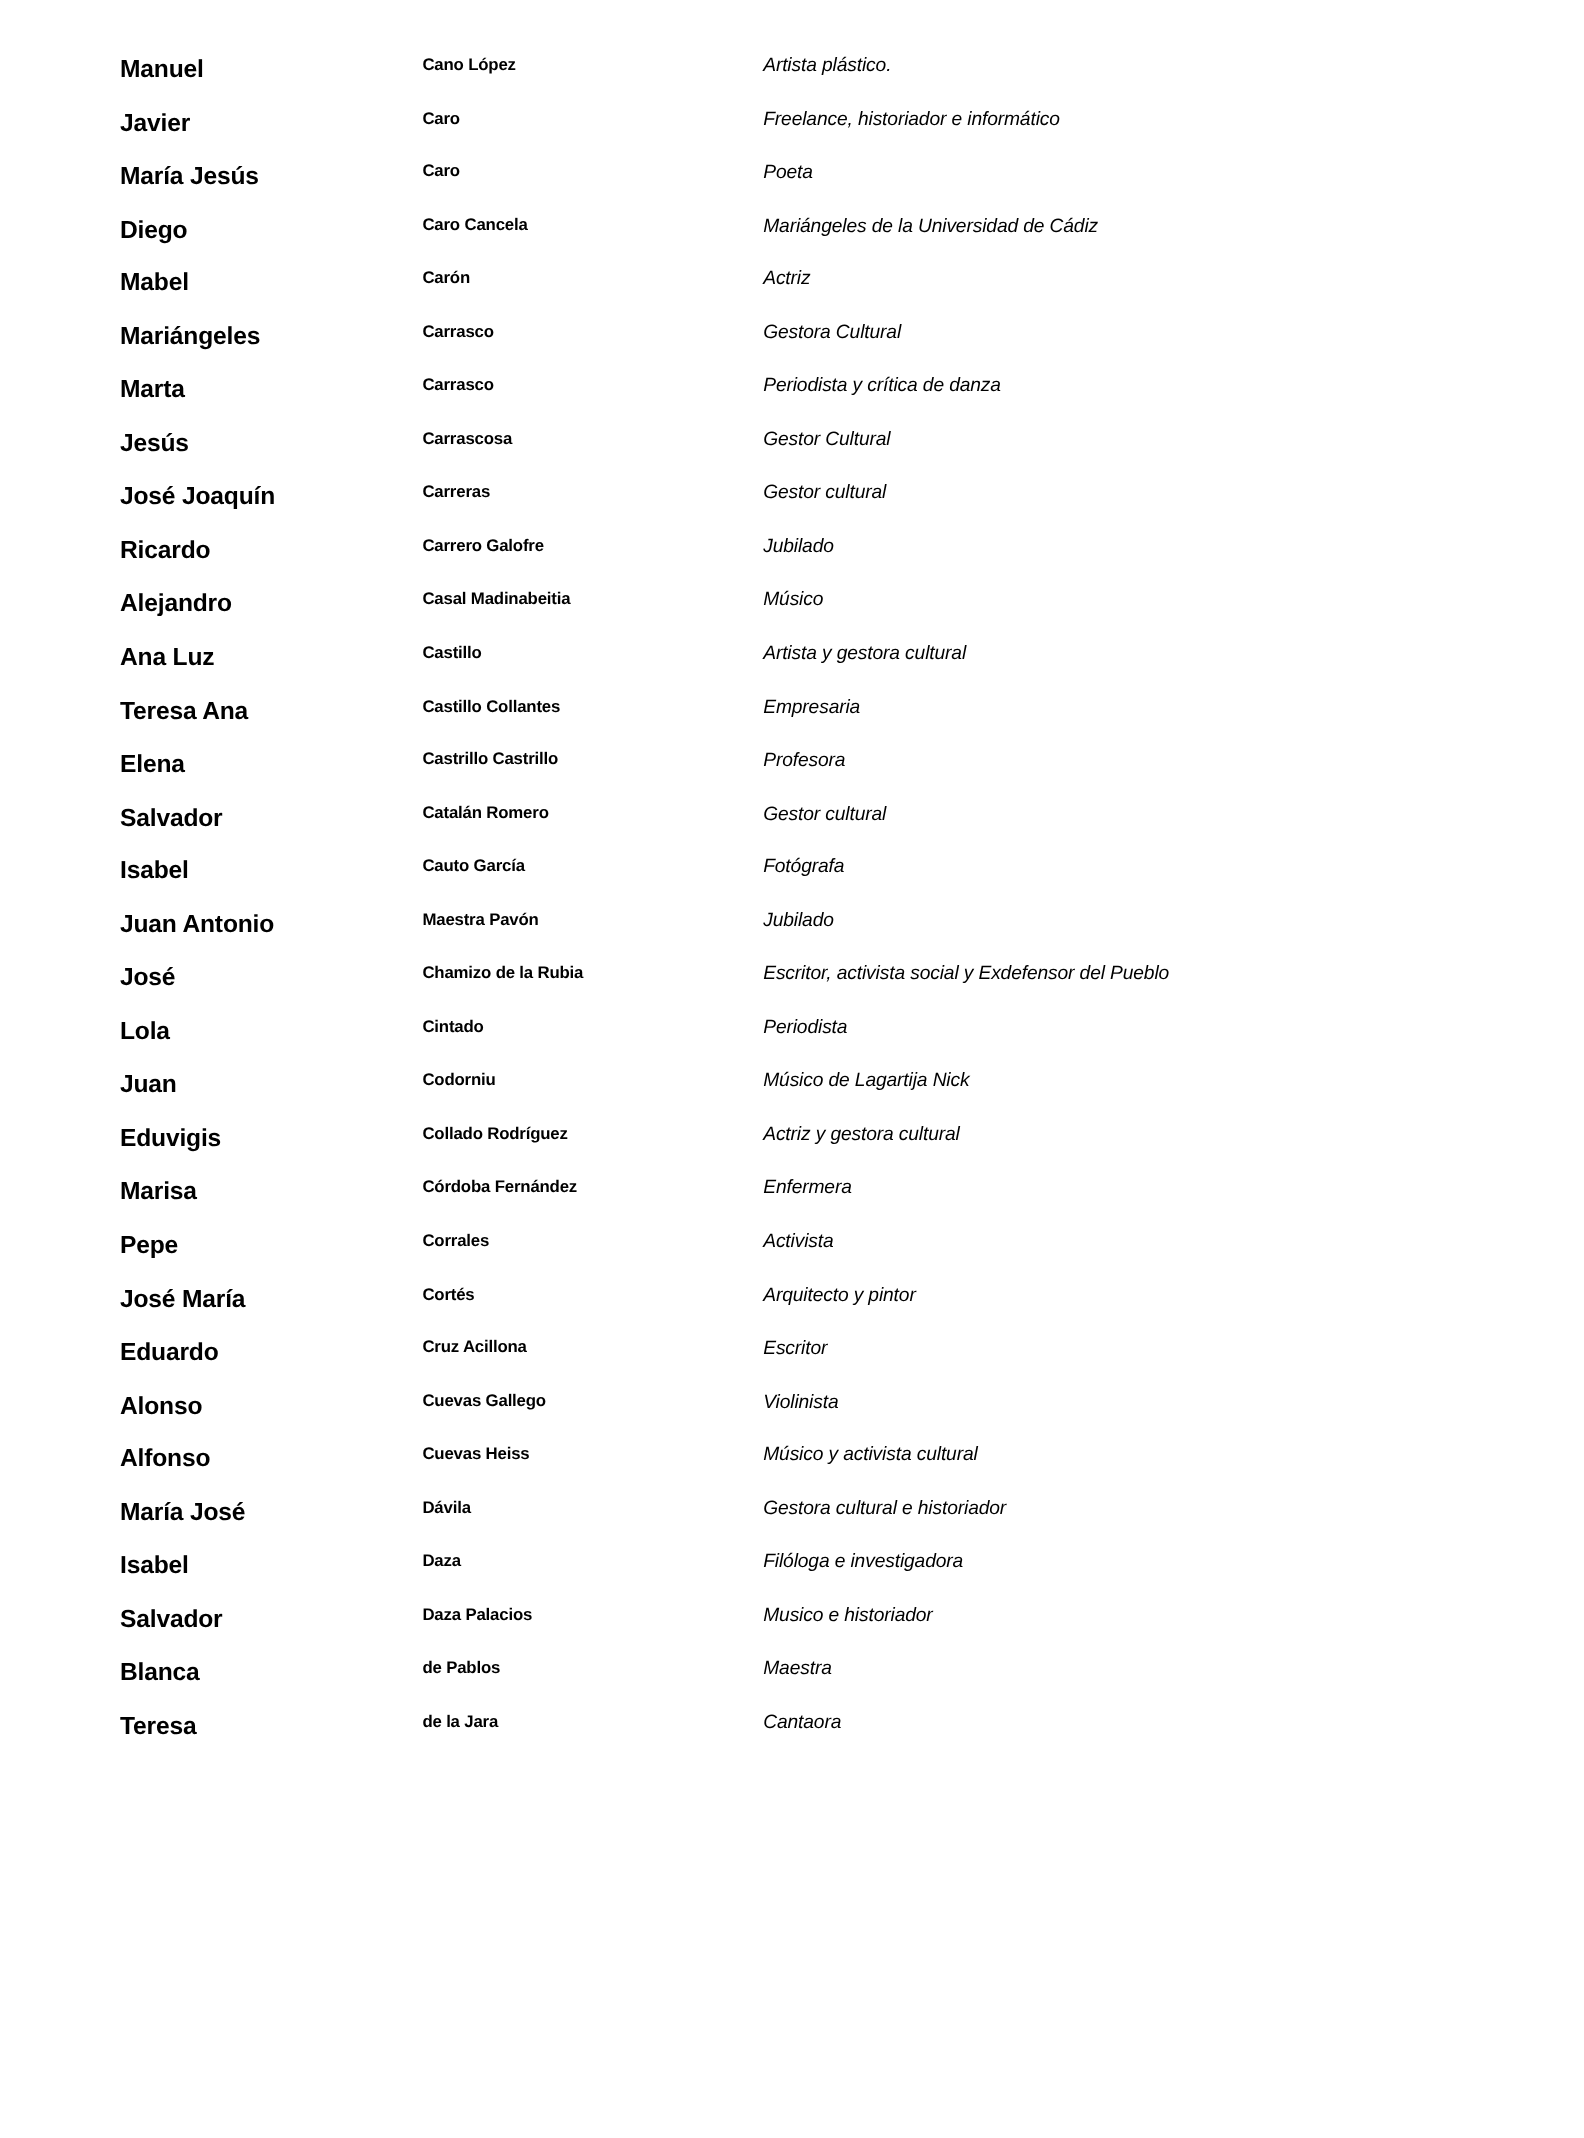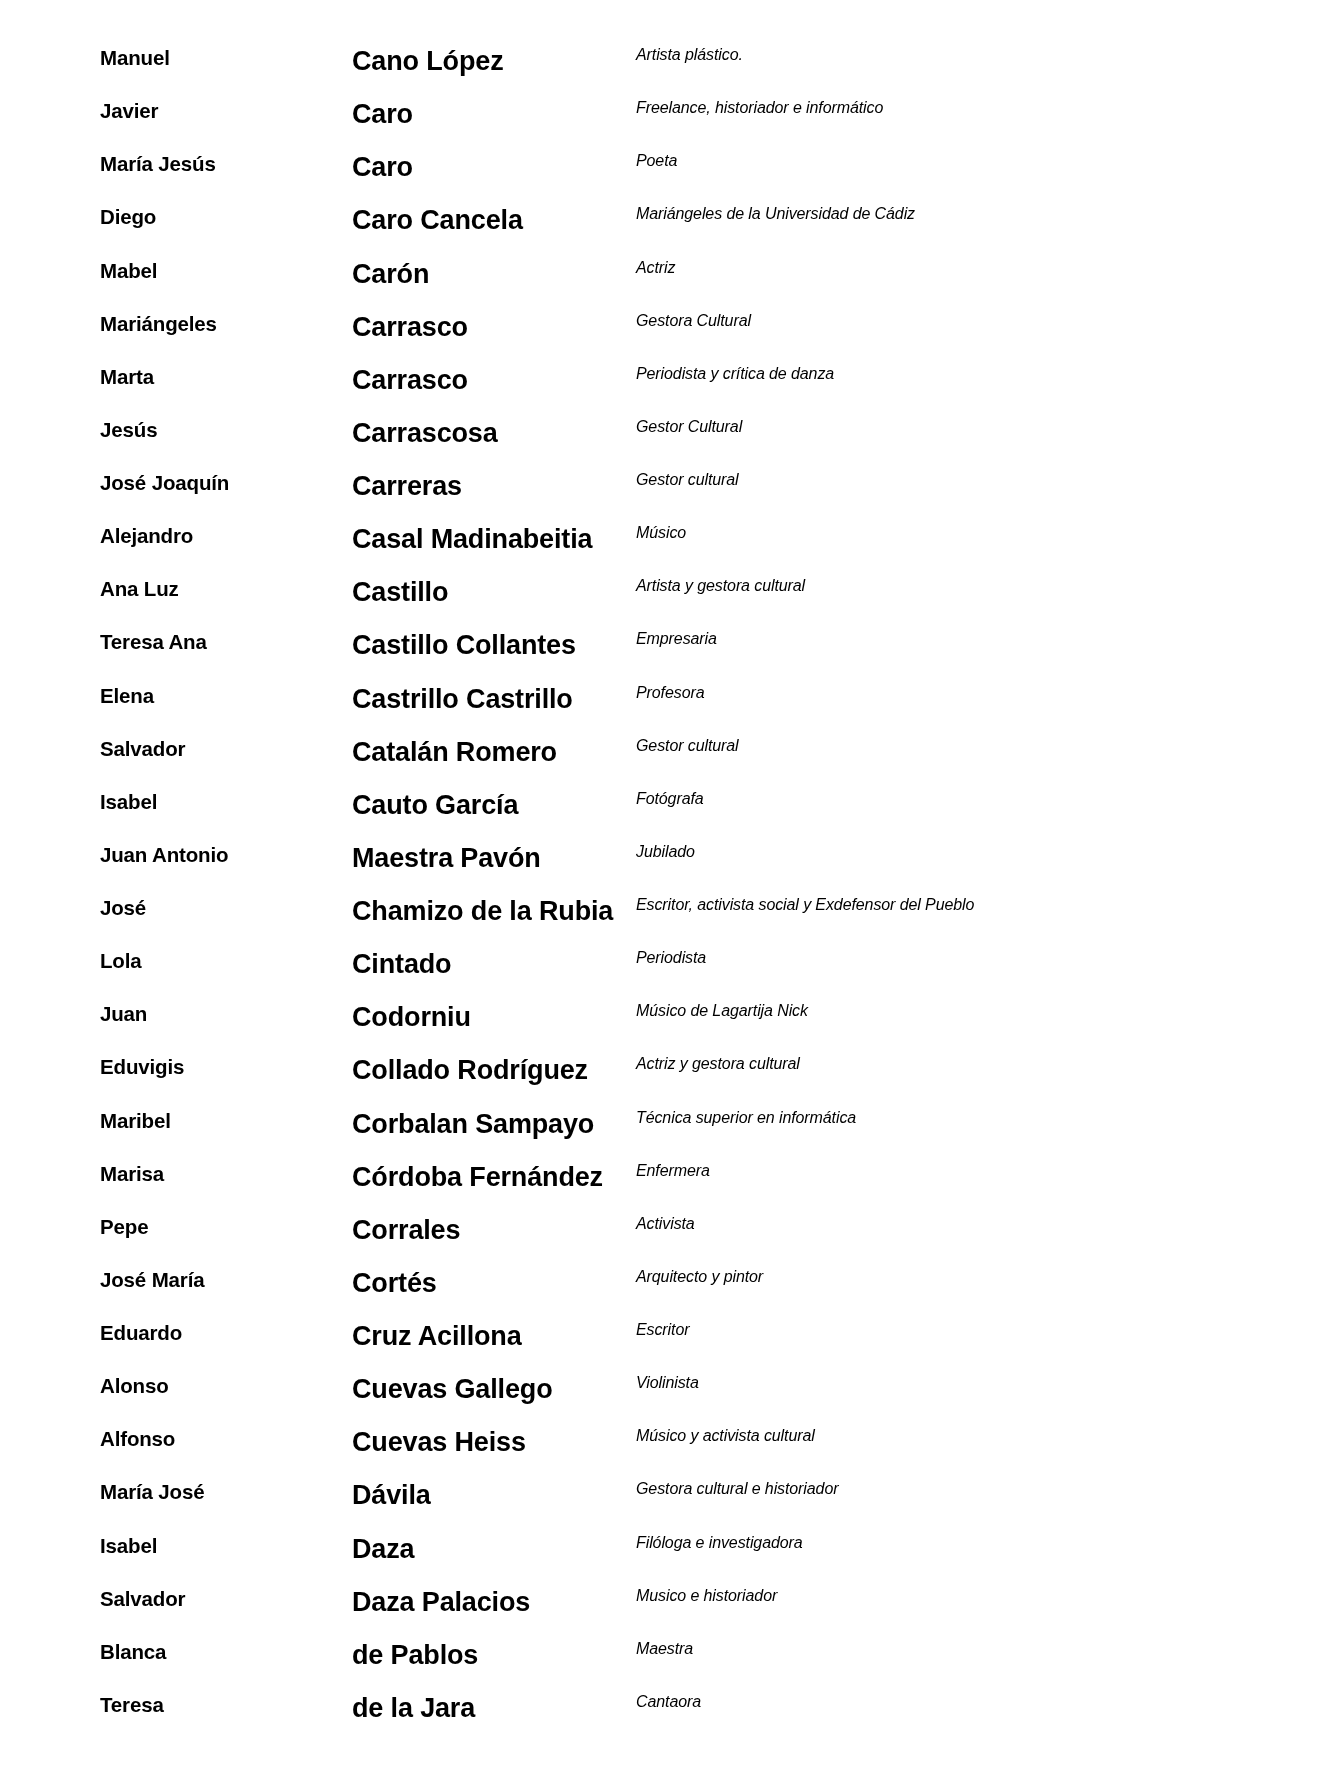--- a/index.html
+++ b/index.html
@@ -36,21 +36,21 @@
   }
   .col-first {
     width: 252px;
     font-weight: bold;
     font-size: 20.5px;
     letter-spacing: -0.15px;
   }
   .col-last {
     width: 284px;
     font-weight: bold;
-    font-size: 27px;
+    font-size: 14px;
     letter-spacing: -0.15px;
   }
   .col-role {
     width: auto;
     font-style: italic;
     font-weight: normal;
     font-size: 16px;
     letter-spacing: -0.1px;
     padding-right: 38px;
   }
@@ -106,20 +106,25 @@
           <td class="col-first">Jesús</td>
           <td class="col-last">Carrascosa</td>
           <td class="col-role">Gestor Cultural</td>
         </tr>
         <tr>
           <td class="col-first">José Joaquín</td>
           <td class="col-last">Carreras</td>
           <td class="col-role">Gestor cultural</td>
         </tr>
         <tr>
+          <td class="col-first">Ricardo</td>
+          <td class="col-last">Carrero Galofre</td>
+          <td class="col-role">Jubilado</td>
+        </tr>
+        <tr>
           <td class="col-first">Alejandro</td>
           <td class="col-last">Casal Madinabeitia</td>
           <td class="col-role">Músico</td>
         </tr>
         <tr>
           <td class="col-first">Ana Luz</td>
           <td class="col-last">Castillo</td>
           <td class="col-role">Artista y gestora cultural</td>
         </tr>
         <tr>
@@ -159,25 +164,20 @@
         </tr>
         <tr>
           <td class="col-first">Juan</td>
           <td class="col-last">Codorniu</td>
           <td class="col-role">Músico de Lagartija Nick</td>
         </tr>
         <tr>
           <td class="col-first">Eduvigis</td>
           <td class="col-last">Collado Rodríguez</td>
           <td class="col-role">Actriz y gestora cultural</td>
-        </tr>
-        <tr>
-          <td class="col-first">Maribel</td>
-          <td class="col-last">Corbalan Sampayo</td>
-          <td class="col-role role-indent"> Técnica superior en informática</td>
         </tr>
         <tr>
           <td class="col-first">Marisa</td>
           <td class="col-last">Córdoba Fernández</td>
           <td class="col-role">Enfermera</td>
         </tr>
         <tr>
           <td class="col-first">Pepe</td>
           <td class="col-last">Corrales</td>
           <td class="col-role">Activista</td>

